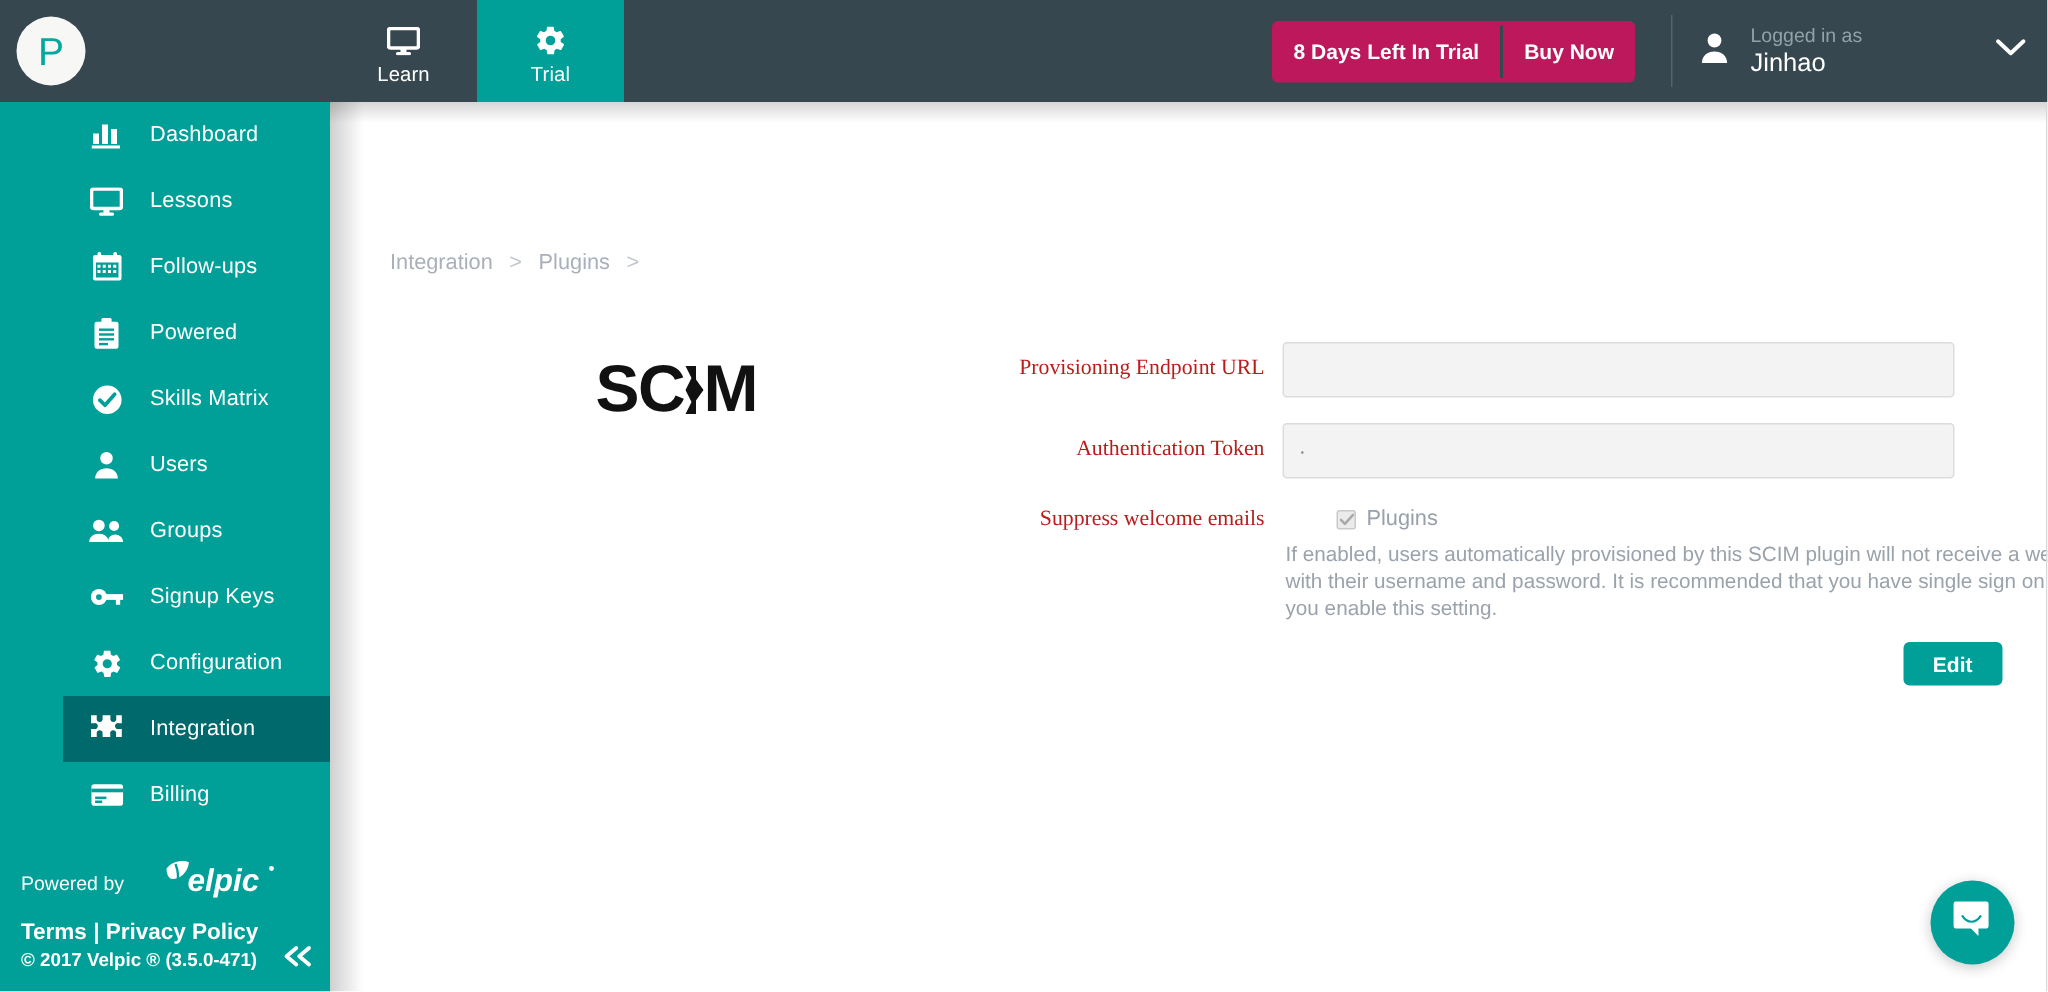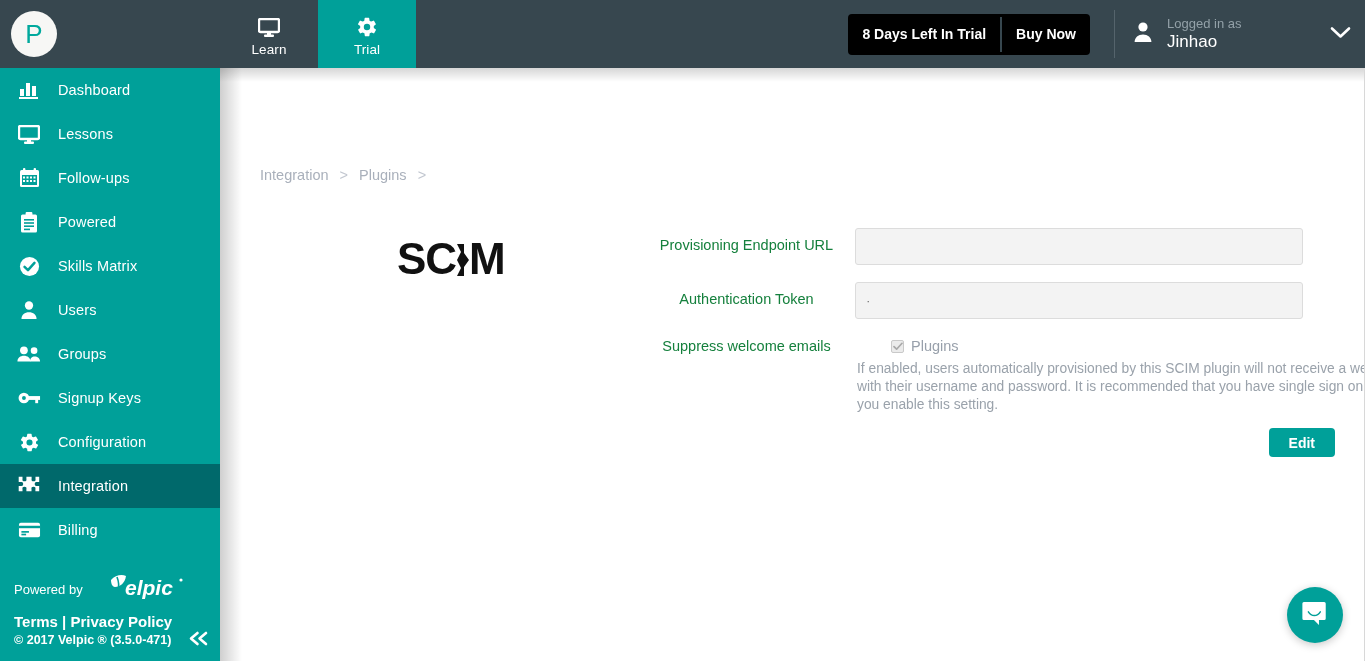--- a/index.html
+++ b/index.html
@@ -37,21 +37,21 @@
     color: #ffffff; cursor: pointer; padding-top: 4px;
     font-size: 13.5px;
   }
   .nav-tab.active { background: #00a099; }
   .nav-tab .tab-ico { height: 24px; display: flex; align-items: center; justify-content: center; margin-bottom: 3px; }
   .nav-tab .tab-label { font-size: 13.5px; letter-spacing: .1px; }
   .header-fill { flex: 1; }
 
   .trial-badge {
     align-self: center; display: flex; align-items: stretch;
-    background: #000000; border-radius: 4px; overflow: hidden;
+    background: #be185d; border-radius: 4px; overflow: hidden;
     height: 41px; margin-right: 0px;
     font-weight: bold;
   }
   .trial-badge .t-left {
     display: flex; align-items: center; padding: 0 14px;
     color: #ffffff; font-size: 14px; white-space: nowrap;
   }
   .trial-badge .t-div { width: 2px; background: #37474f; margin: 3px 0; }
   .trial-badge .t-right {
     display: flex; align-items: center; padding: 0 14px;
@@ -70,21 +70,21 @@
 
   
   .sidebar {
     position: absolute; top: 68px; left: 0;
     width: 220px; height: 593px;
     background: #00a099;
     z-index: 30;
   }
   .side-item {
     height: 44px; display: flex; align-items: center;
-    color: #ffffff; cursor: pointer; position: relative;
+    color: #ffffff; cursor: pointer; position: relative; margin-left: 42px;
   }
   .side-item.active { background: #00696b; }
   .side-ico {
     width: 58px; display: flex; align-items: center; justify-content: center;
     flex: 0 0 58px;
   }
   .side-label { font-size: 14.5px; letter-spacing: .15px; }
 
   .side-footer { position: absolute; left: 0; bottom: 0; width: 220px; padding: 0 14px 14px 14px; }
   .powered { display: flex; align-items: center; margin-bottom: 9px; }
@@ -127,22 +127,22 @@
     position: absolute; top: 168px; left: 66px;
     width: 340px; display: flex; justify-content: center;
   }
   .scim-logo { display: block; }
 
   .form {
     position: absolute; top: 160px; left: 430px; width: 680px;
   }
   .frow { display: flex; align-items: flex-start; margin-bottom: 17px; }
   .flabel {
-    width: 205px; flex: 0 0 205px; text-align: center; padding-right: 12px;
-    font-size: 14.5px; color: #15803d; padding-top: 9px;
+    width: 205px; flex: 0 0 205px; text-align: right; padding-right: 12px;
+    font-size: 14.5px; color: #b91c1c; padding-top: 9px; font-family: Liberation Serif, serif;
   }
   .finput {
     width: 448px; height: 37px; background: #f3f3f3;
     border: 1px solid #dcdcdc; border-radius: 3px;
     font-size: 13.5px; color: #777; padding: 0 10px;
     font-family: "Liberation Sans", sans-serif;
     line-height: 35px;
     overflow: hidden; white-space: nowrap;
   }
   .frow.checkbox-row { margin-bottom: 0; gap: 36px; }

